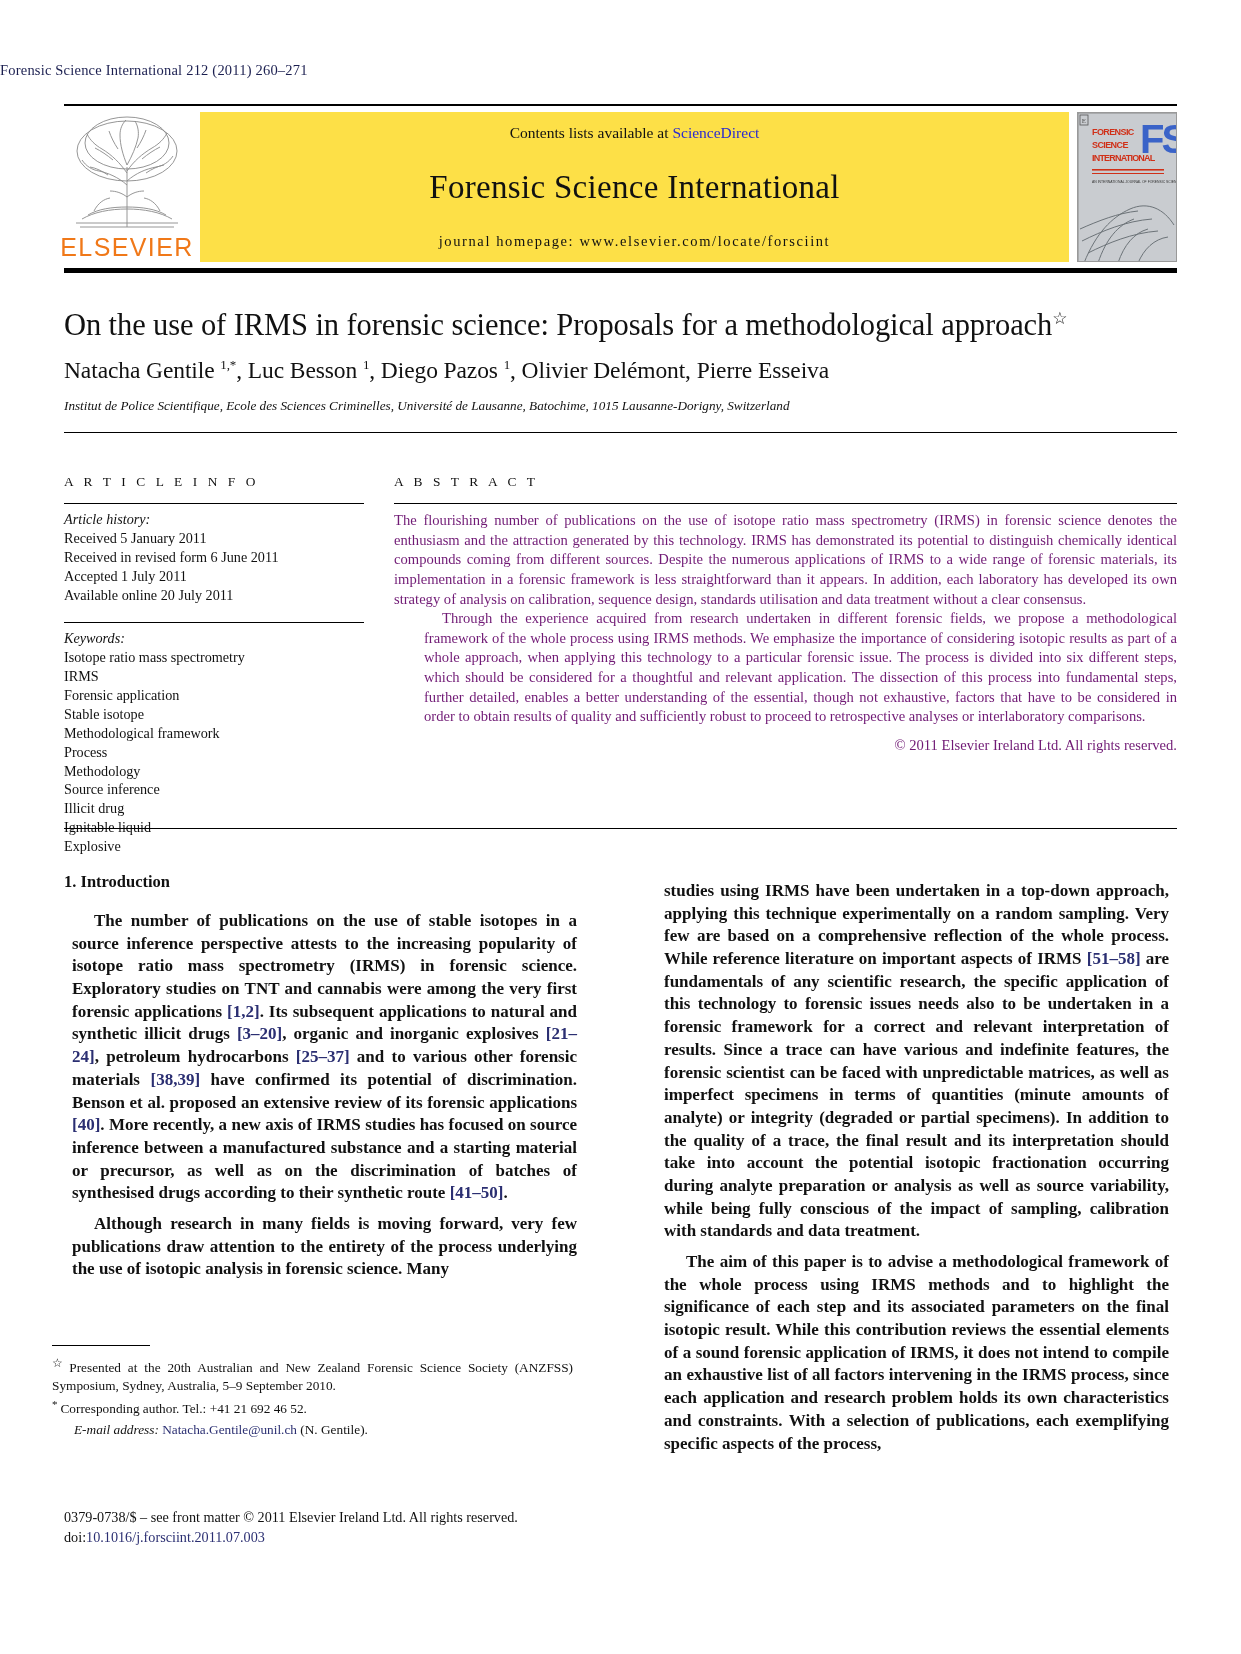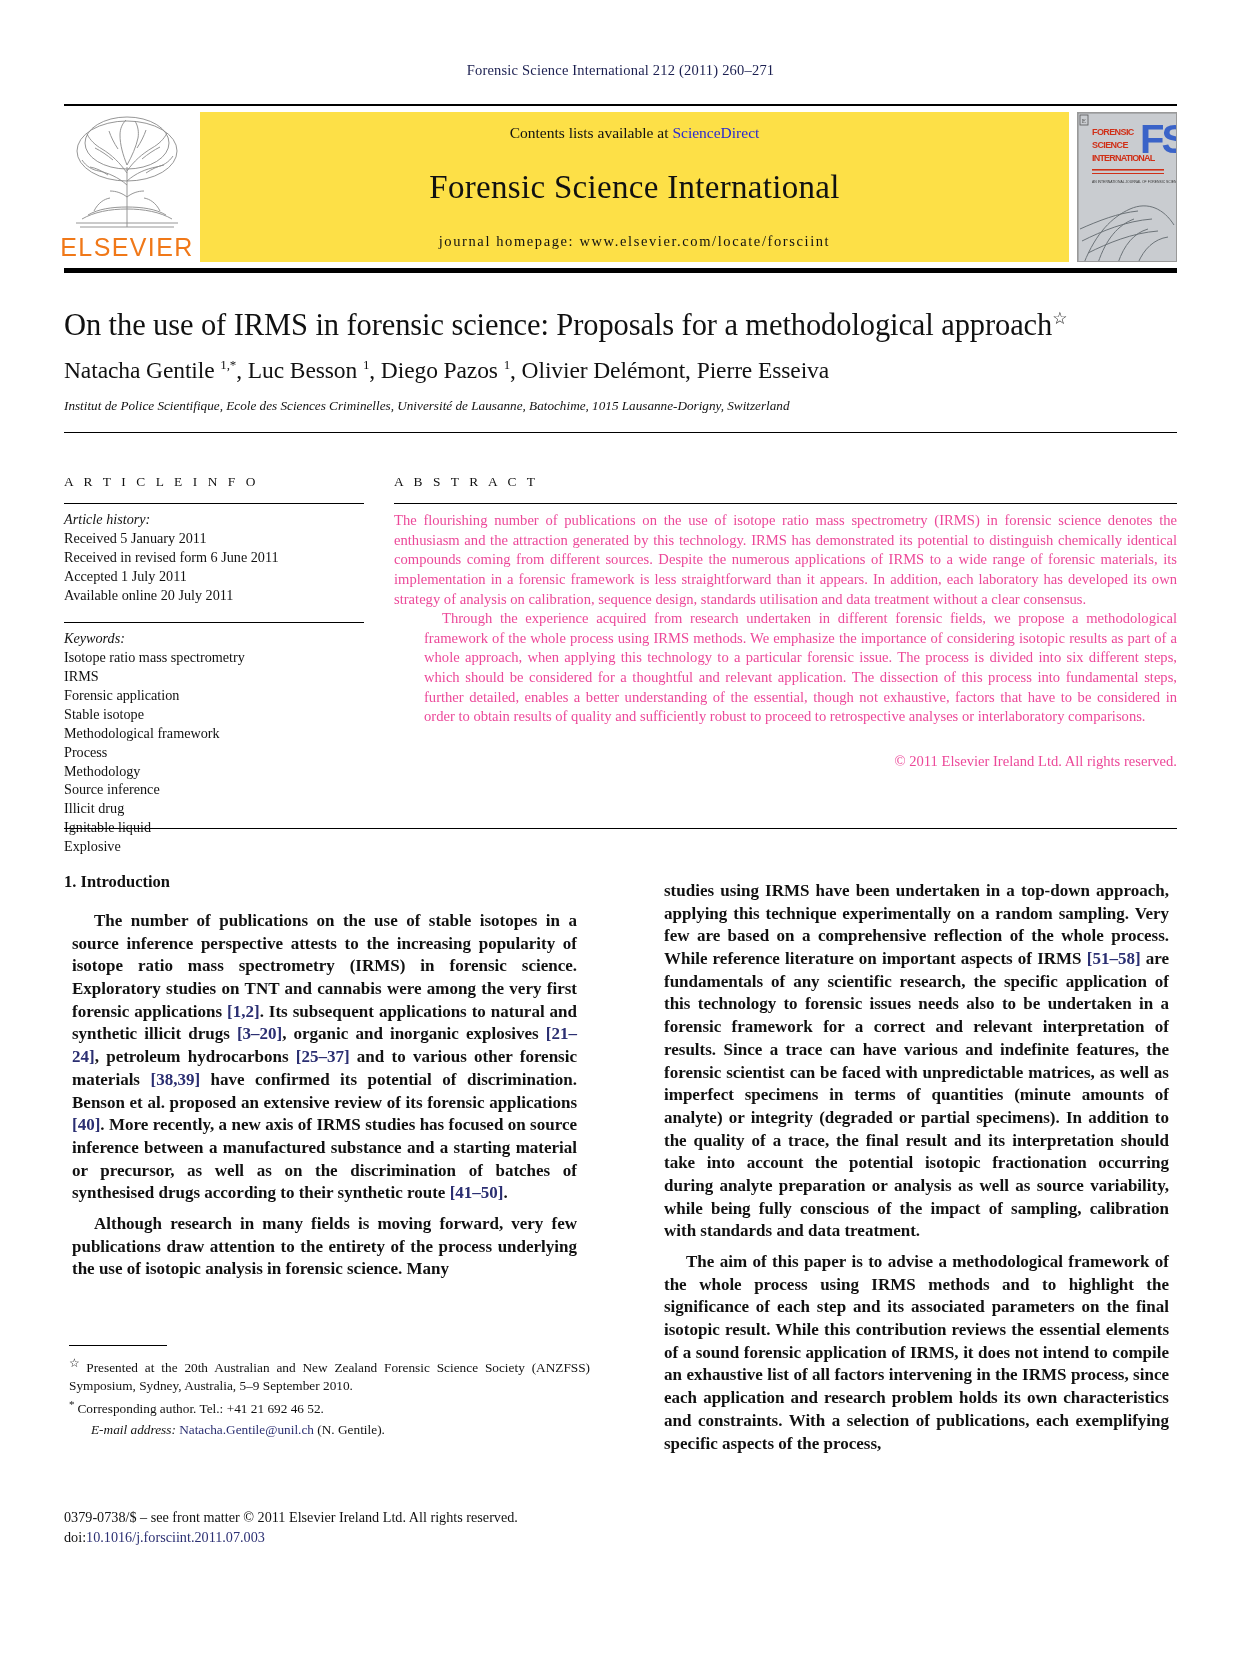--- a/index.html
+++ b/index.html
@@ -20,21 +20,20 @@
     left: 0; top: 0;
     width: 1241px;
     height: 1654px;
   }
 
   
   .runninghead {
     position: absolute;
     left: 0; top: 62px;
     width: 1241px;
-    text-align: center;
     font-size: 14.5px;
     color: #1b1f50;
     letter-spacing: 0.2px;
   }
 
   
   .masthead {
     position: absolute;
     left: 64px; top: 104px;
     width: 1113px;
@@ -189,28 +188,28 @@
   }
   .info-label {
     font-style: italic;
   }
   .kw-block { padding-top: 6px; }
   .abs-body {
     font-size: 14.6px;
     line-height: 1.345;
     text-align: justify;
     padding-top: 7px;
-    color: #ec4899;
+    color: #701a75;
   }
   .abs-body p { margin: 0; }
   .abs-body p.indent { text-indent: 18px; margin-left: 30px; }
   .copyright {
     text-align: right;
     font-size: 14.6px;
-    margin-top: 25px;
+    margin-top: 9px;
   }
   .infoabs-rule {
     position: absolute;
     left: 64px; top: 828px;
     width: 1113px;
     height: 1px;
     background: #000;
   }
 
   
@@ -240,21 +239,21 @@
     text-indent: 22px;
     hyphens: auto;
     font-weight: bold;
   }
   .ptext + .ptext { margin-top: 0; }
   .ref { color: #2b2f72; }
 
   
   .footnotes {
     position: absolute;
-    left: 69px; top: 1345px;
+    left: 52px; top: 1345px;
     width: 521px;
   }
   .fn-rule {
     width: 98px;
     height: 1px;
     background: #000;
     margin-bottom: 9px;
   }
   .fn {
     font-size: 13.3px;

